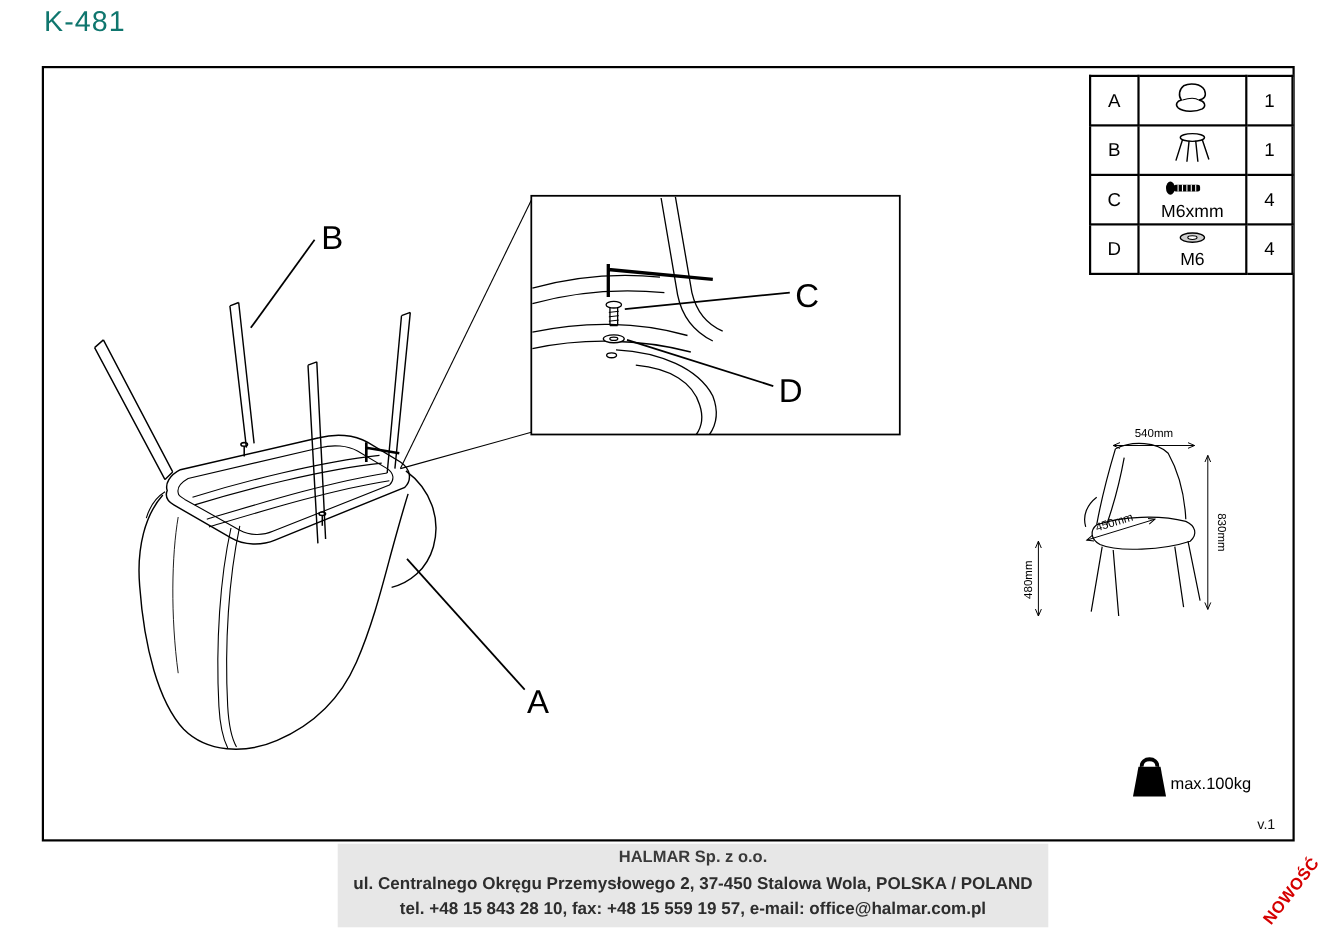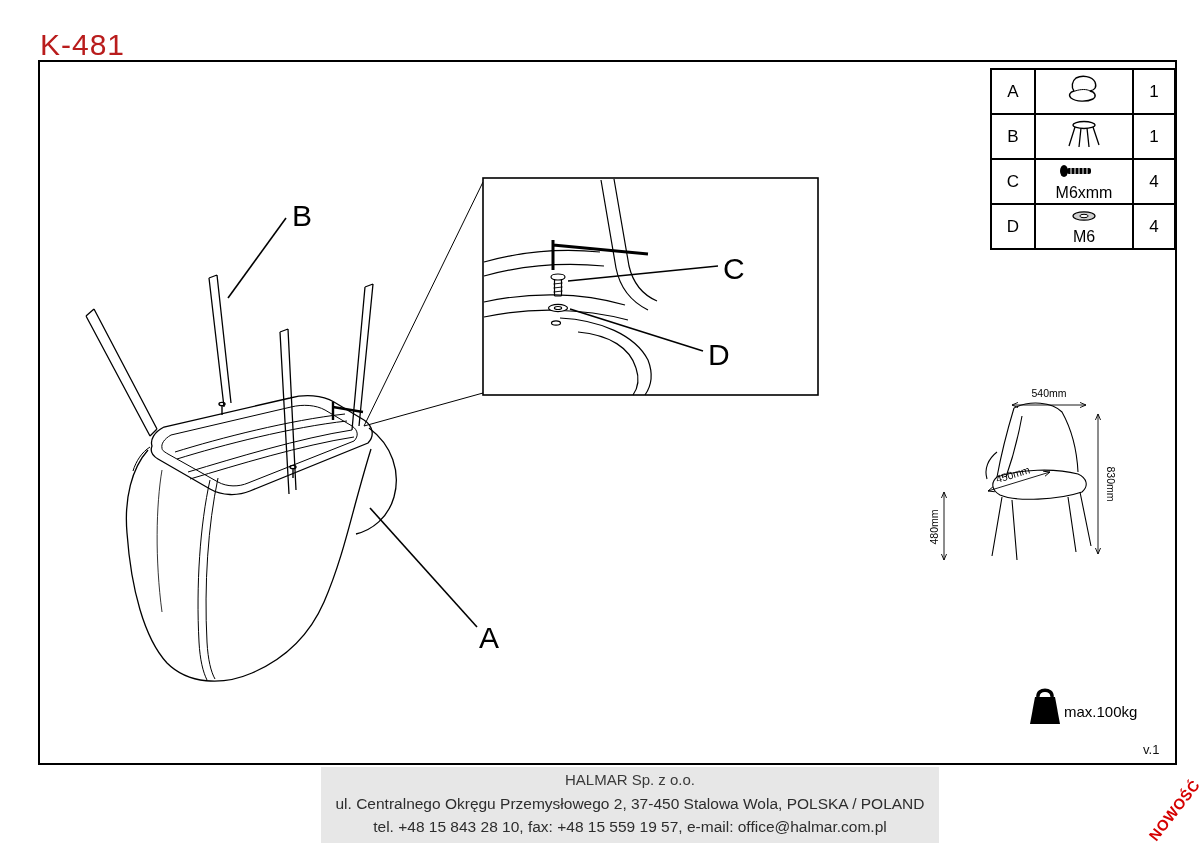--- a/index.html
+++ b/index.html
@@ -1,42 +1,42 @@
 <!DOCTYPE html>
 <html><head>
 <meta charset="utf-8">
 <style>
   html,body{margin:0;padding:0;}
   body{
     width:1200px;height:848px;position:relative;overflow:hidden;
     background:#ffffff;font-family:"Liberation Sans",sans-serif;color:#000;
   }
   .page-title{
-    position:absolute;left:40px;top:28px;font-size:30px;letter-spacing:1px;color:#b91c1c;
+    position:absolute;left:40px;top:4px;font-size:26px;letter-spacing:1px;color:#0f766e;
   }
   .main-box{
     position:absolute;left:38px;top:60px;width:1139px;height:705px;
     border:2px solid #000;background:#fff;box-sizing:border-box;
   }
   svg.overlay{position:absolute;left:0;top:0;font-family:"Liberation Sans",sans-serif;}
   .parts-table{
     position:absolute;left:990px;top:68px;border-collapse:collapse;background:#fff;
   }
   .parts-table td{
     border:2px solid #000;text-align:center;vertical-align:middle;
     font-size:17px;padding:0;height:43px;
   }
   .c-letter{width:42px;}
   .c-icon{width:96px;}
   .c-qty{width:40px;}
   .icon-caption{font-size:16px;line-height:1;margin-top:1px;color:#000;}
   .version{position:absolute;left:1143px;top:742px;font-size:13px;color:#111;}
   .footer{position:absolute;left:60px;top:767px;width:1140px;text-align:center;}
   .footer-band{display:inline-block;background:#e7e7e7;padding:2px 14px 5px;}
-  .footer-line{font-size:15.5px;color:#2d2d2d;line-height:1.5;white-space:nowrap;}
+  .footer-line{font-size:15.5px;color:#2d2d2d;line-height:1.5;white-space:nowrap;font-weight:bold;}
   .footer-line.company{font-size:15px;color:#3a3a3a;}
   .badge{
     position:absolute;left:1152px;top:830px;color:#d50000;font-weight:bold;
     font-size:15px;letter-spacing:.5px;transform:rotate(-52deg);transform-origin:0 50%;
     white-space:nowrap;
   }
 </style>
 </head>
 <body>
 

